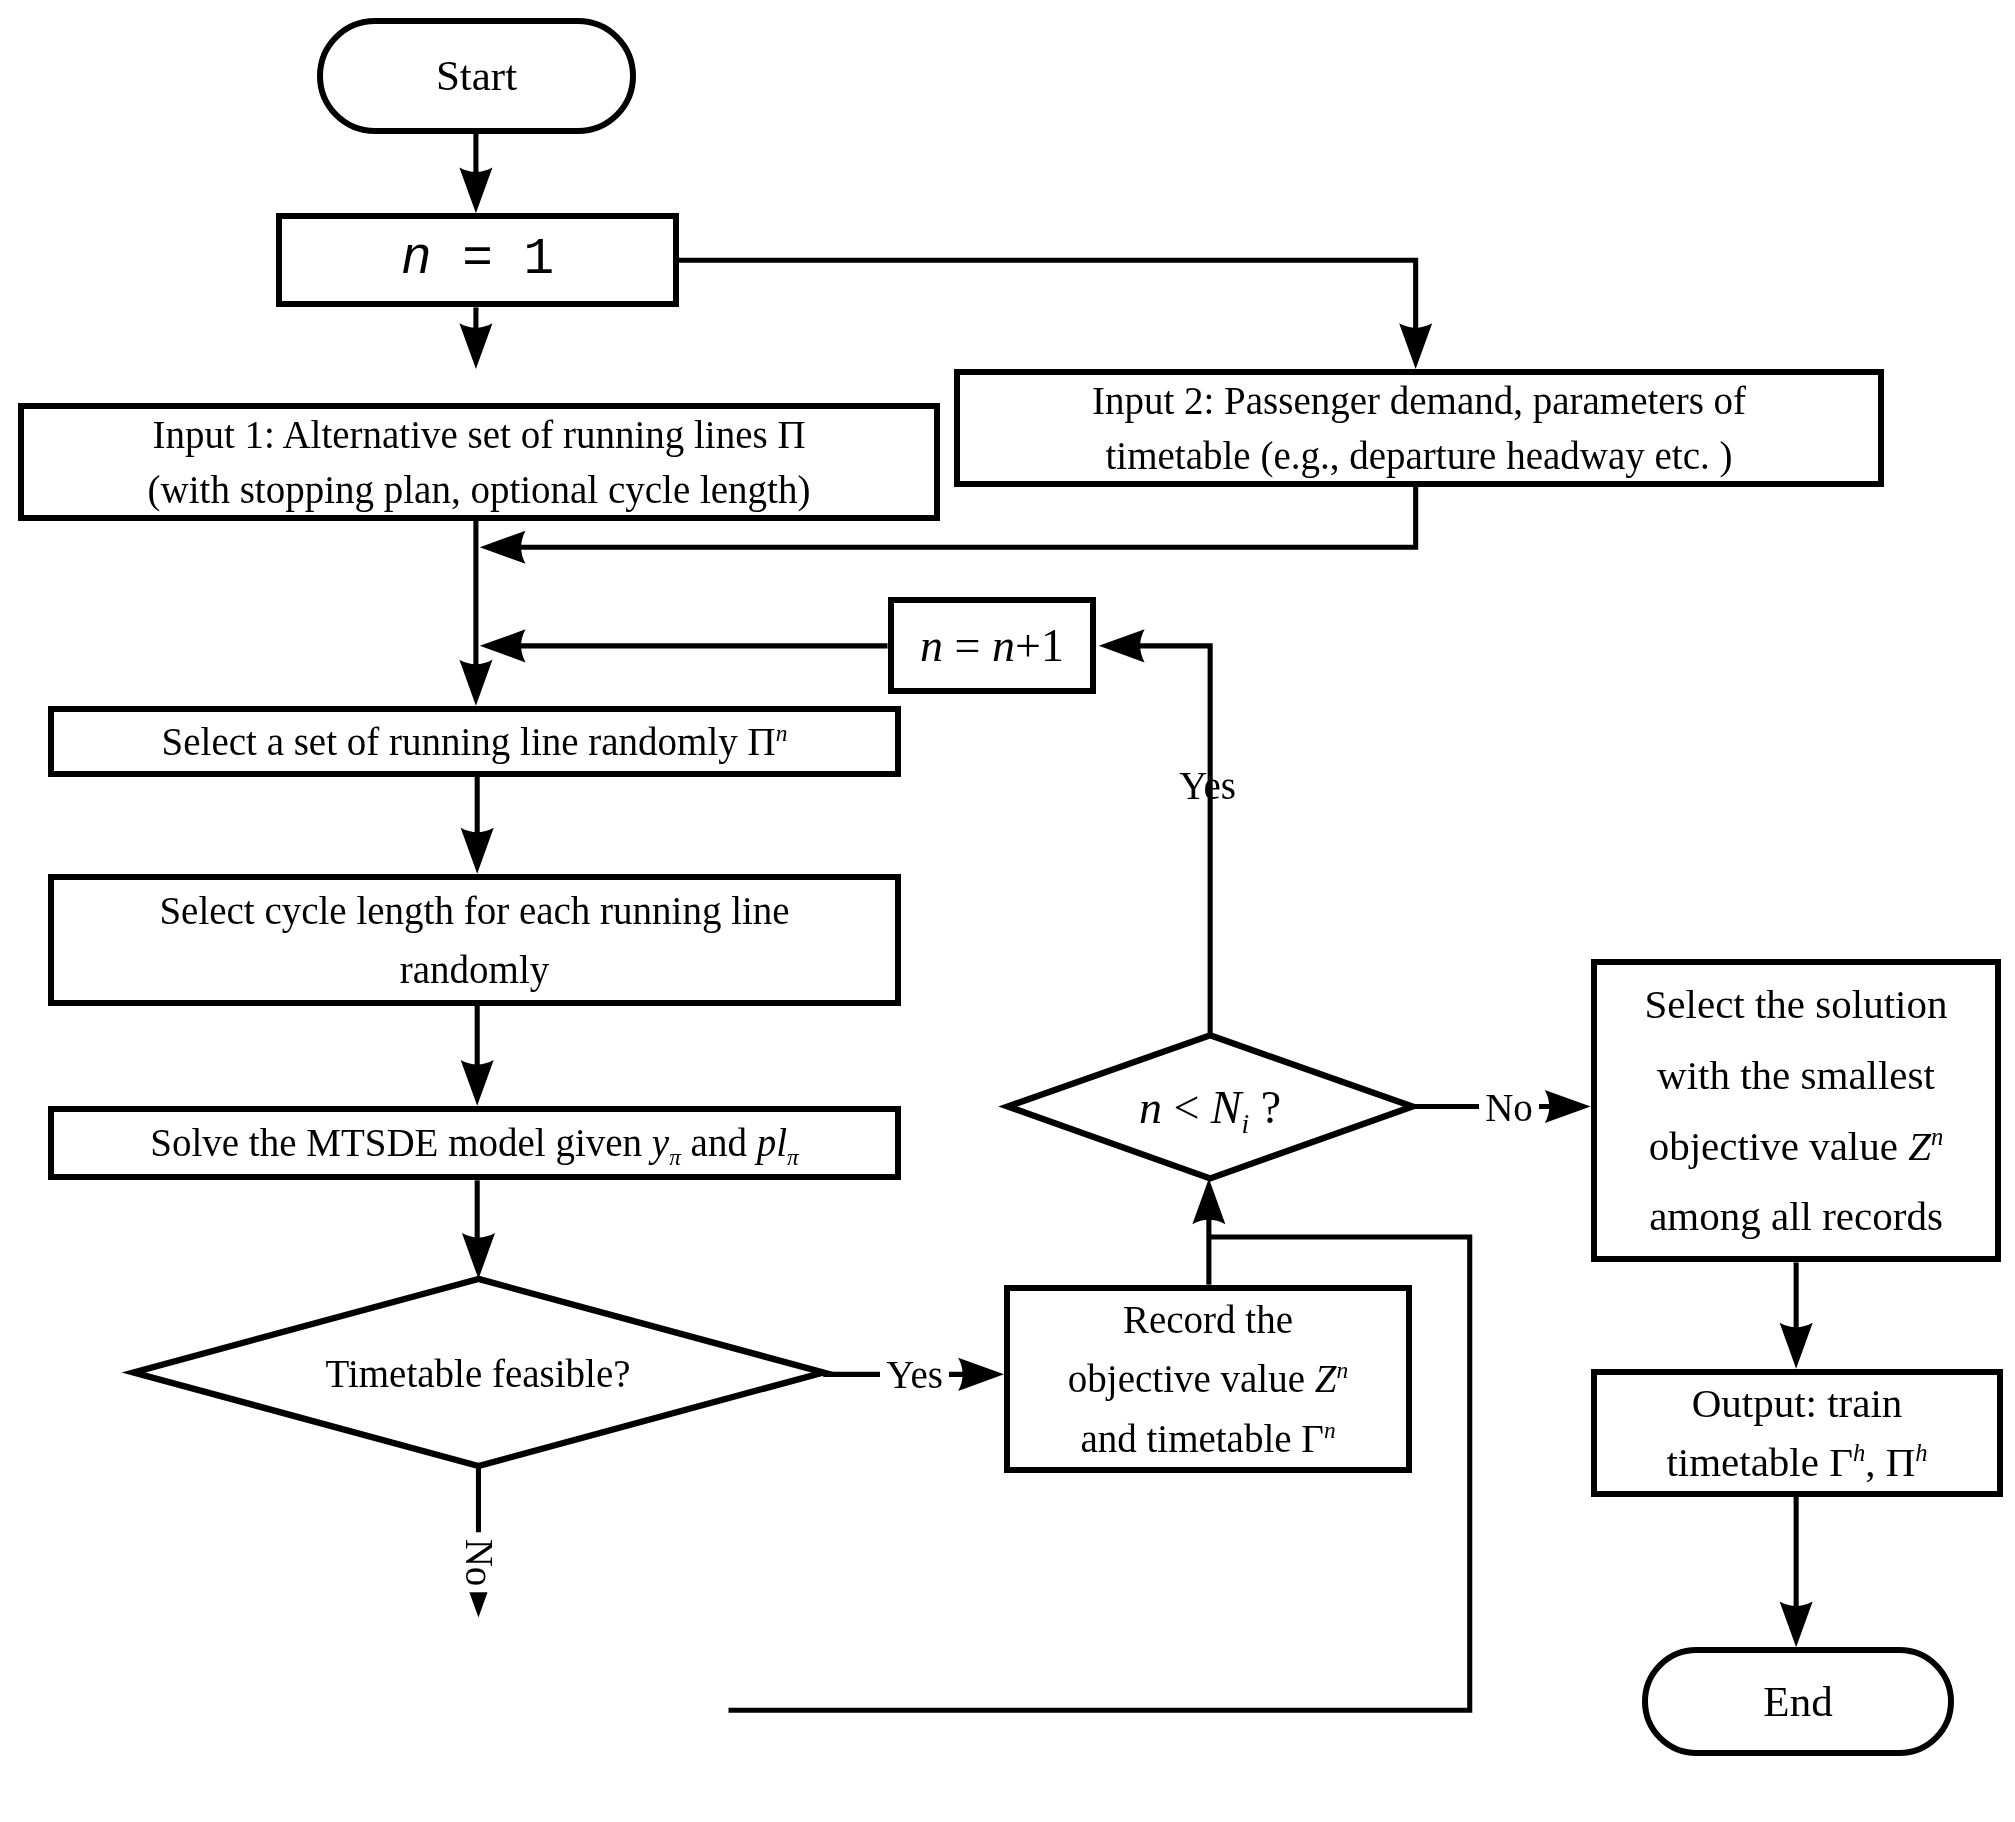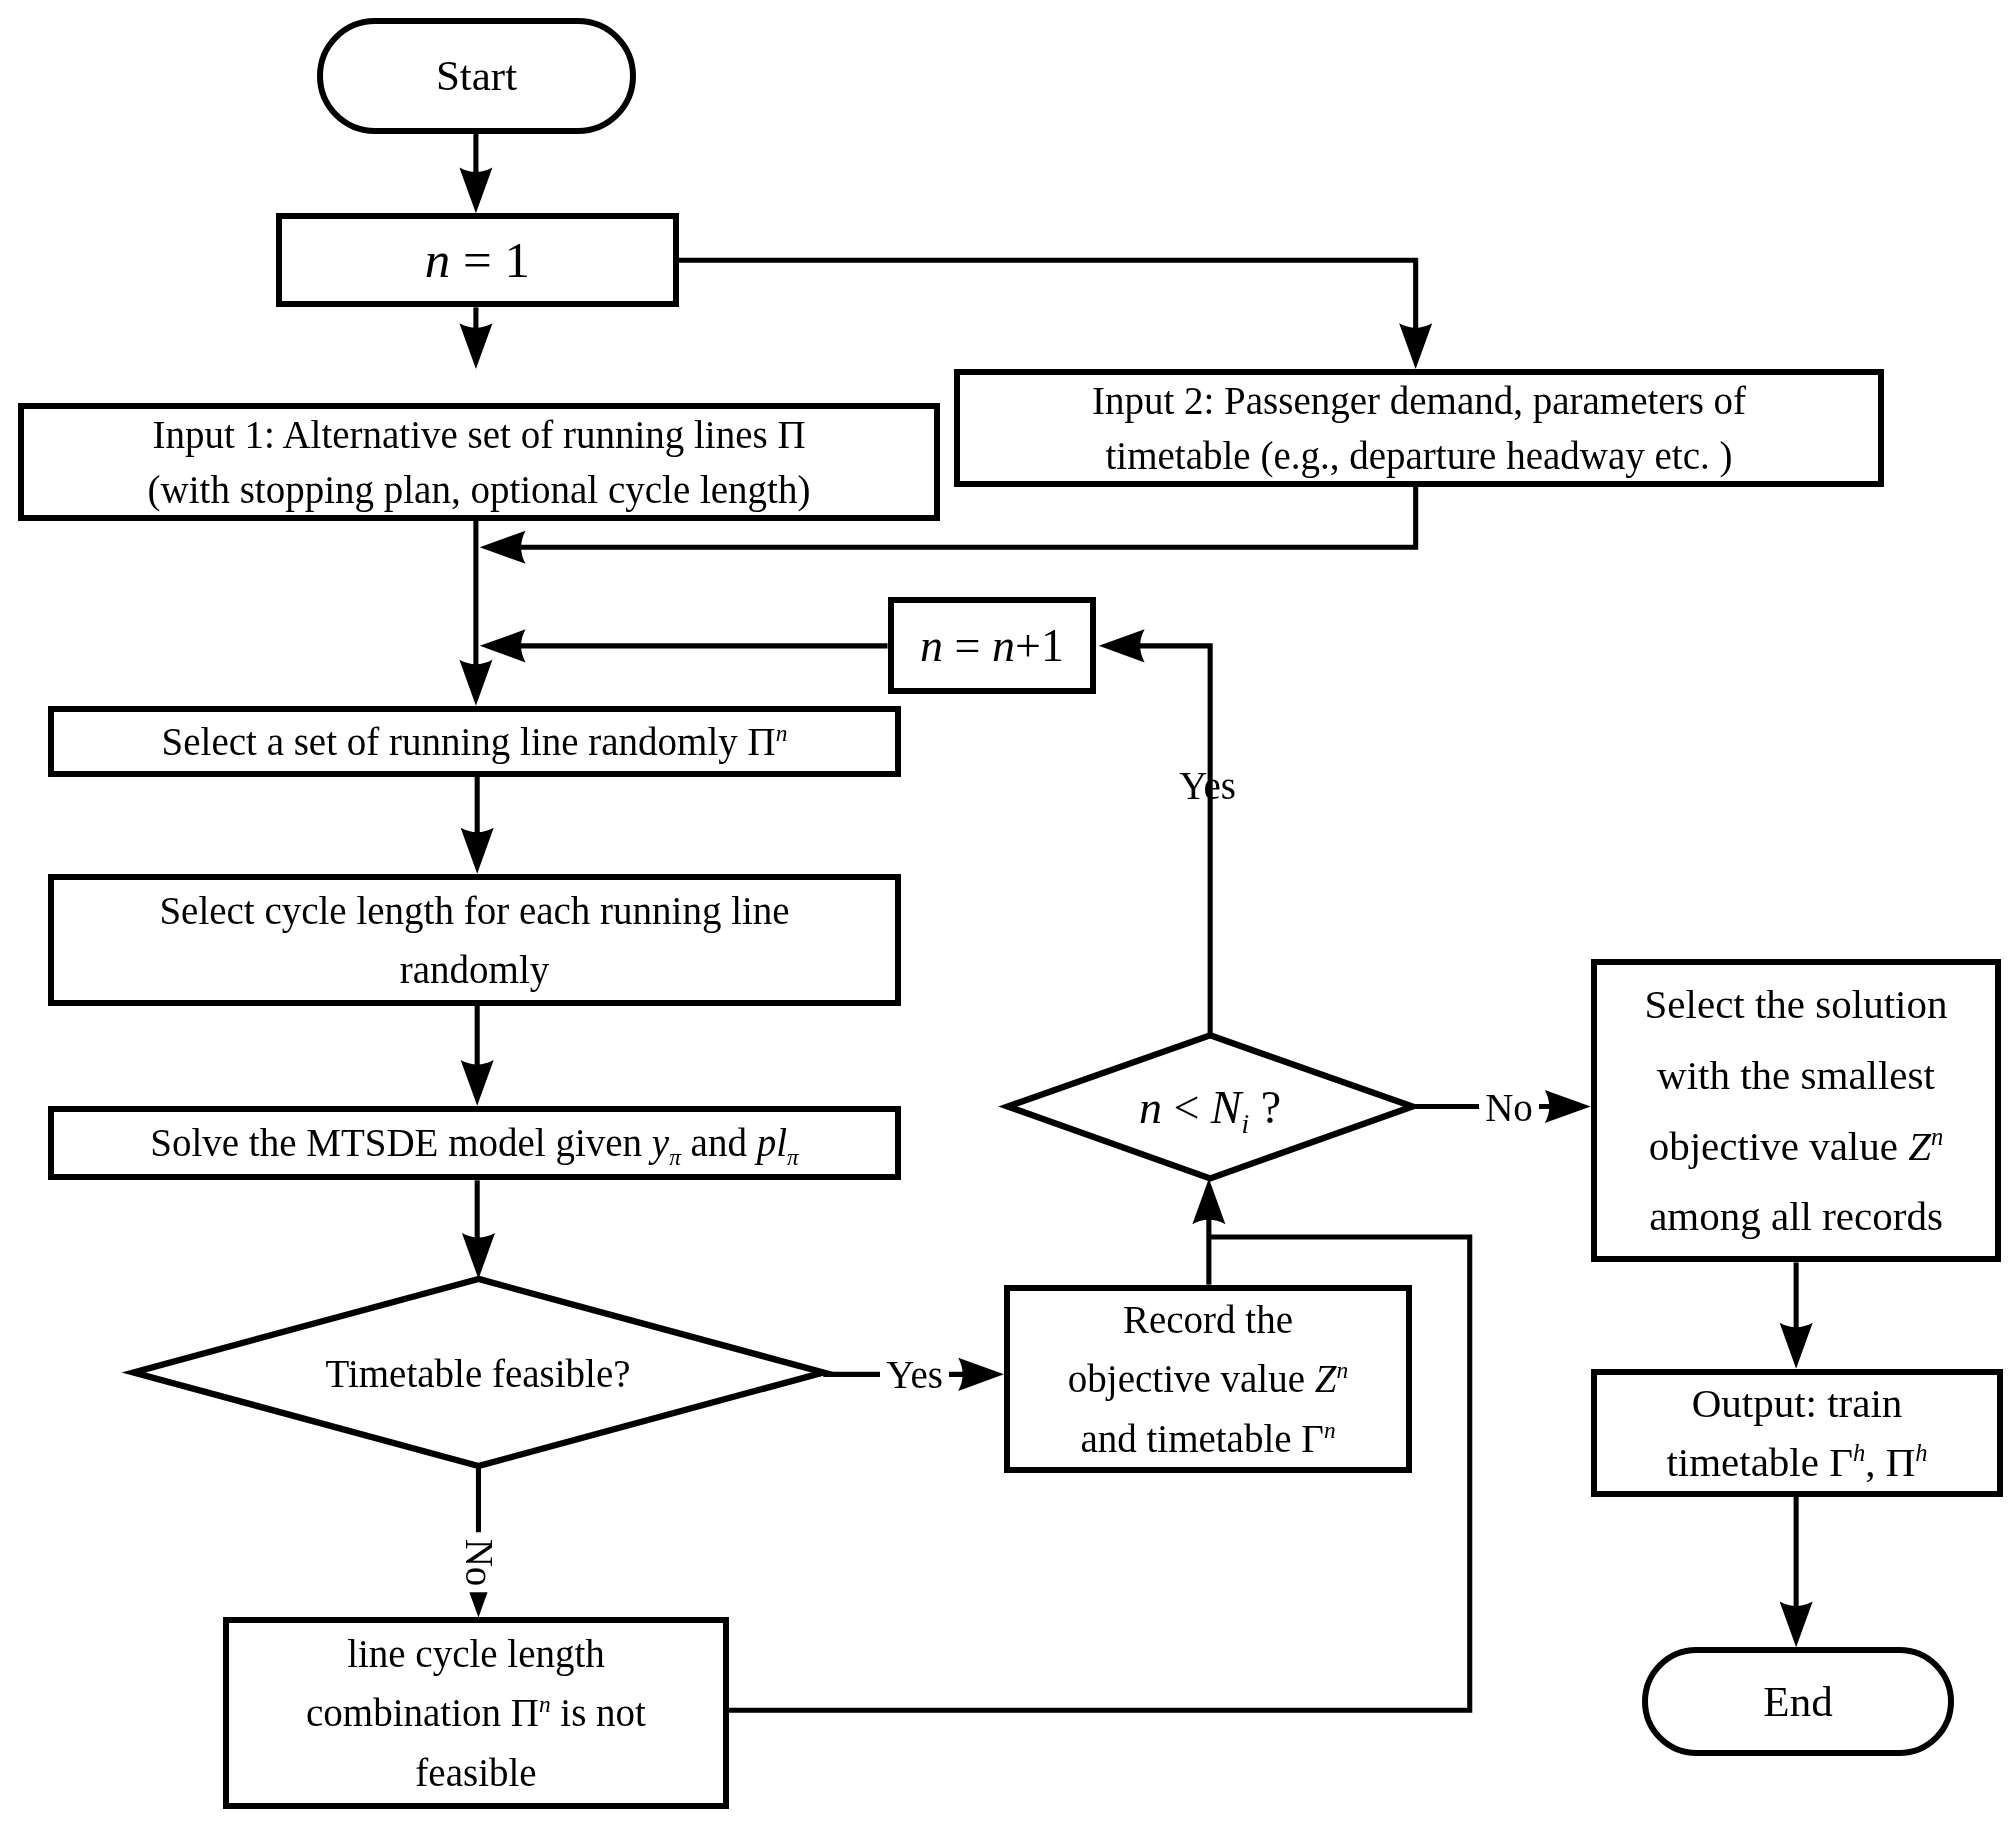--- a/index.html
+++ b/index.html
@@ -86,21 +86,21 @@
     <g fill="#ffffff" stroke="#000" stroke-width="10">
       <polygon points="752,2010 1294,2157 752,2304 210,2157"></polygon>
       <polygon points="1902,1627 2220,1739 1902,1852 1584,1739"></polygon>
     </g>
   </svg>
 
   <div class="node oval" style="left:317px;top:18px;width:319px;height:116px;">
     <span>Start</span>
   </div>
 
-  <div class="node f-n1" style="left:276px;top:213px;width:403px;height:94px;">
+  <div class="node f-n1" style="left:276px;top:213px;width:403px;height:94px;font-family:Liberation Mono, monospace;">
     <span><i>n</i><span> = 1</span></span>
   </div>
 
   <div class="node" style="left:18px;top:369px;width:922px;height:118px;margin-top:34px;">
     <div><span>Input 1: Alternative set of running lines </span><span>Π</span></div>
     <div>(with stopping plan, optional cycle length)</div>
   </div>
 
   <div class="node" style="left:954px;top:369px;width:930px;height:118px;">
     <div>Input 2: Passenger demand, parameters of</div>
@@ -143,25 +143,20 @@
     <div>with the smallest</div>
     <div><span>objective  value  </span><i>Z</i><sup>n</sup></div>
     <div>among all records</div>
   </div>
 
   <div class="node lh-out" style="left:1591px;top:1369px;width:412px;height:128px;">
     <div>Output: train</div>
     <div><span>timetable </span><span>Γ</span><sup>h</sup><span>, </span><span>Π</span><sup>h</sup></div>
   </div>
 
-  <div class="node lh-wide" style="left:223px;top:1617px;width:506px;height:192px;">
-    <div>line cycle length</div>
-    <div><span></span><span>combination </span><span>Π</span><sup>n</sup><span>  is not</span></div>
-    <div>feasible</div>
-  </div>
 
   <div class="node oval" style="left:1642px;top:1647px;width:312px;height:109px;">
     <span>End</span>
   </div>
 
   <div class="label" style="left:1144px;top:753px;width:127px;height:64px;">
     <span>Yes</span>
   </div>
 
   <div class="label" style="left:851px;top:1342px;width:127px;height:64px;">

